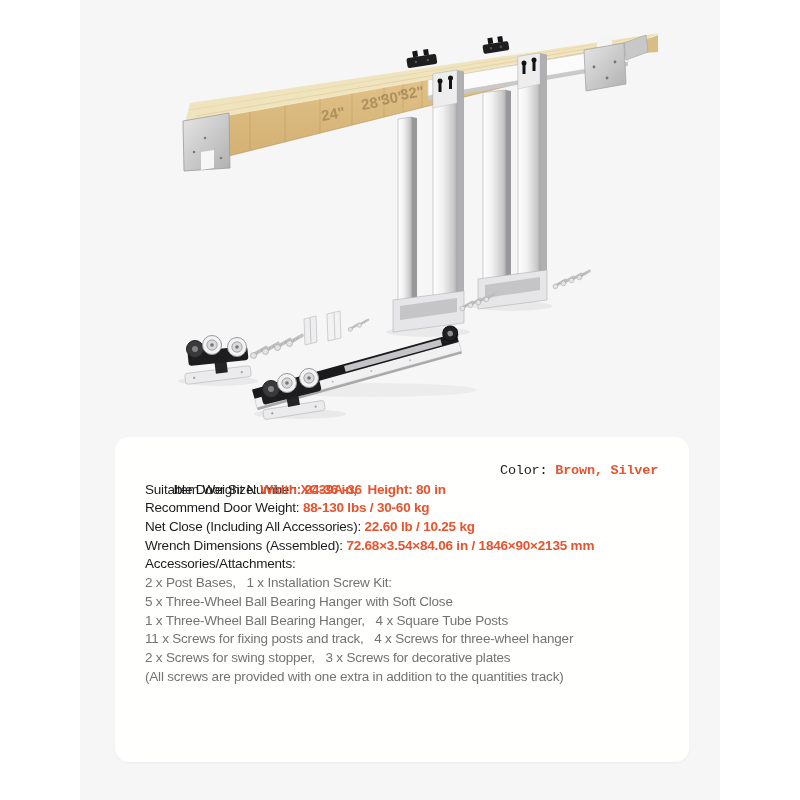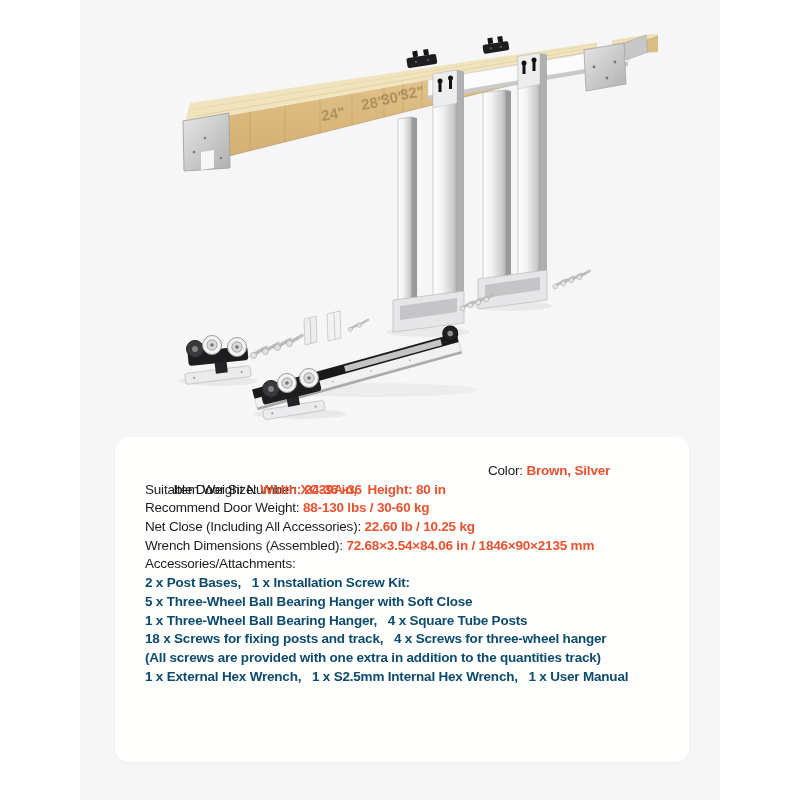--- a/index.html
+++ b/index.html
@@ -7,22 +7,22 @@
         font-family:"Liberation Sans","DejaVu Sans",sans-serif;}
   .stage{position:absolute;left:80px;top:0;width:640px;height:800px;background:#f6f6f7;}
   .stage svg{position:absolute;left:0;top:0;}
   .panel{position:absolute;left:35px;top:437px;width:574px;height:325px;background:#fffffe;
          border-radius:14px;box-sizing:border-box;padding:25px 28px 0 30px;
          box-shadow:0 1px 3px rgba(0,0,0,.04);color:#1c1c1e;}
   .line{position:relative;height:18.7px;line-height:18.7px;font-size:13.5px;
         letter-spacing:-0.2px;white-space:pre;}
   .k{color:#1c1c1e;font-weight:400;}
   .v{color:#e7522f;font-weight:700;}
-  .acc{color:#0c4a6e;font-weight:700;}
-  .right-col{position:absolute;left:343px;top:0;}
+  .acc{color:#737373;font-weight:400;}
+  .right-col{position:absolute;left:355px;top:0;font-family:Liberation Mono, monospace;}
 </style>
 </head>
 <body>
 
 <div class="page">
   <div class="stage">
 
     <svg width="640" height="440" viewBox="80 0 640 440">
       <defs>
         <linearGradient id="wf" x1="0" y1="0" x2="0" y2="1">
@@ -243,18 +243,18 @@
         <span class="right-col"><span class="k">Color: </span><span class="v">Brown, Silver</span></span>
       </div>
       <div class="line"><span class="k">Suitable Door Size: </span><span class="v">Width: 24-36 in,   Height: 80 in</span></div>
       <div class="line"><span class="k">Recommend Door Weight: </span><span class="v">88-130 lbs / 30-60 kg</span></div>
       <div class="line"><span class="k">Net Close (Including All Accessories): </span><span class="v">22.60 lb / 10.25 kg</span></div>
       <div class="line"><span class="k">Wrench Dimensions (Assembled): </span><span class="v">72.68×3.54×84.06 in / 1846×90×2135 mm</span></div>
       <div class="line"><span class="k">Accessories/Attachments:</span></div>
       <div class="line acc">2 x Post Bases,   1 x Installation Screw Kit:</div>
       <div class="line acc">5 x Three-Wheel Ball Bearing Hanger with Soft Close</div>
       <div class="line acc">1 x Three-Wheel Ball Bearing Hanger,   4 x Square Tube Posts</div>
-      <div class="line acc">18 x Screws for fixing posts and track,   4 x Screws for three-wheel hanger</div>
+      <div class="line acc">11 x Screws for fixing posts and track,   4 x Screws for three-wheel hanger</div>
+      <div class="line acc">2 x Screws for swing stopper,   3 x Screws for decorative plates</div>
       <div class="line acc">(All screws are provided with one extra in addition to the quantities track)</div>
-      <div class="line acc">1 x External Hex Wrench,   1 x S2.5mm Internal Hex Wrench,   1 x User Manual</div>
     </div>
   </div>
 </div>
 
 </body></html>

